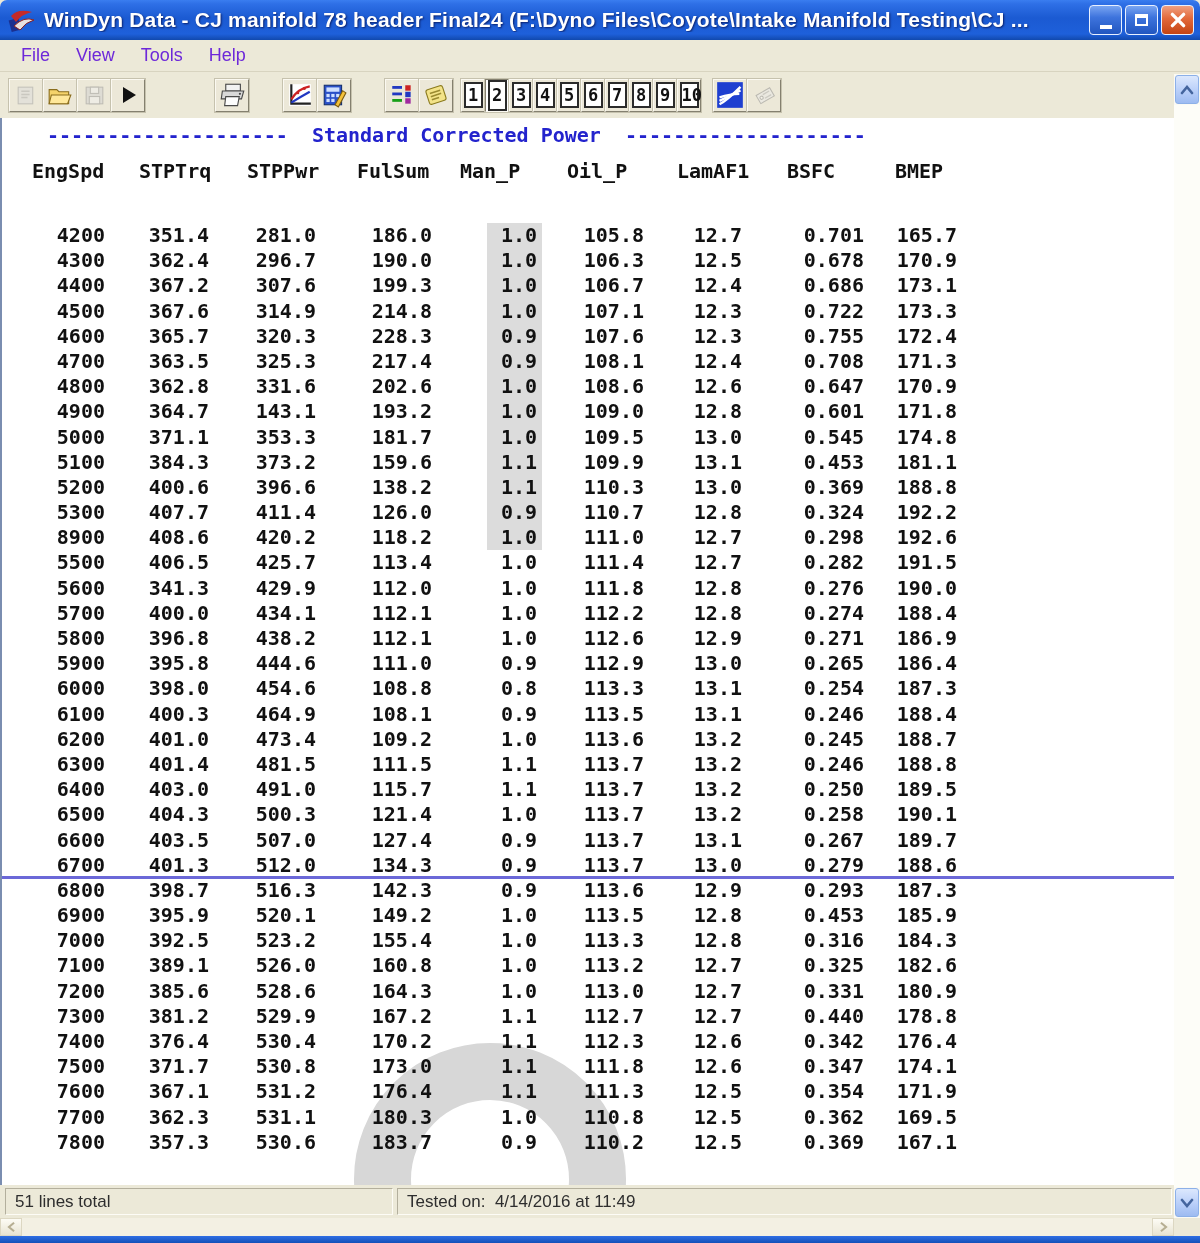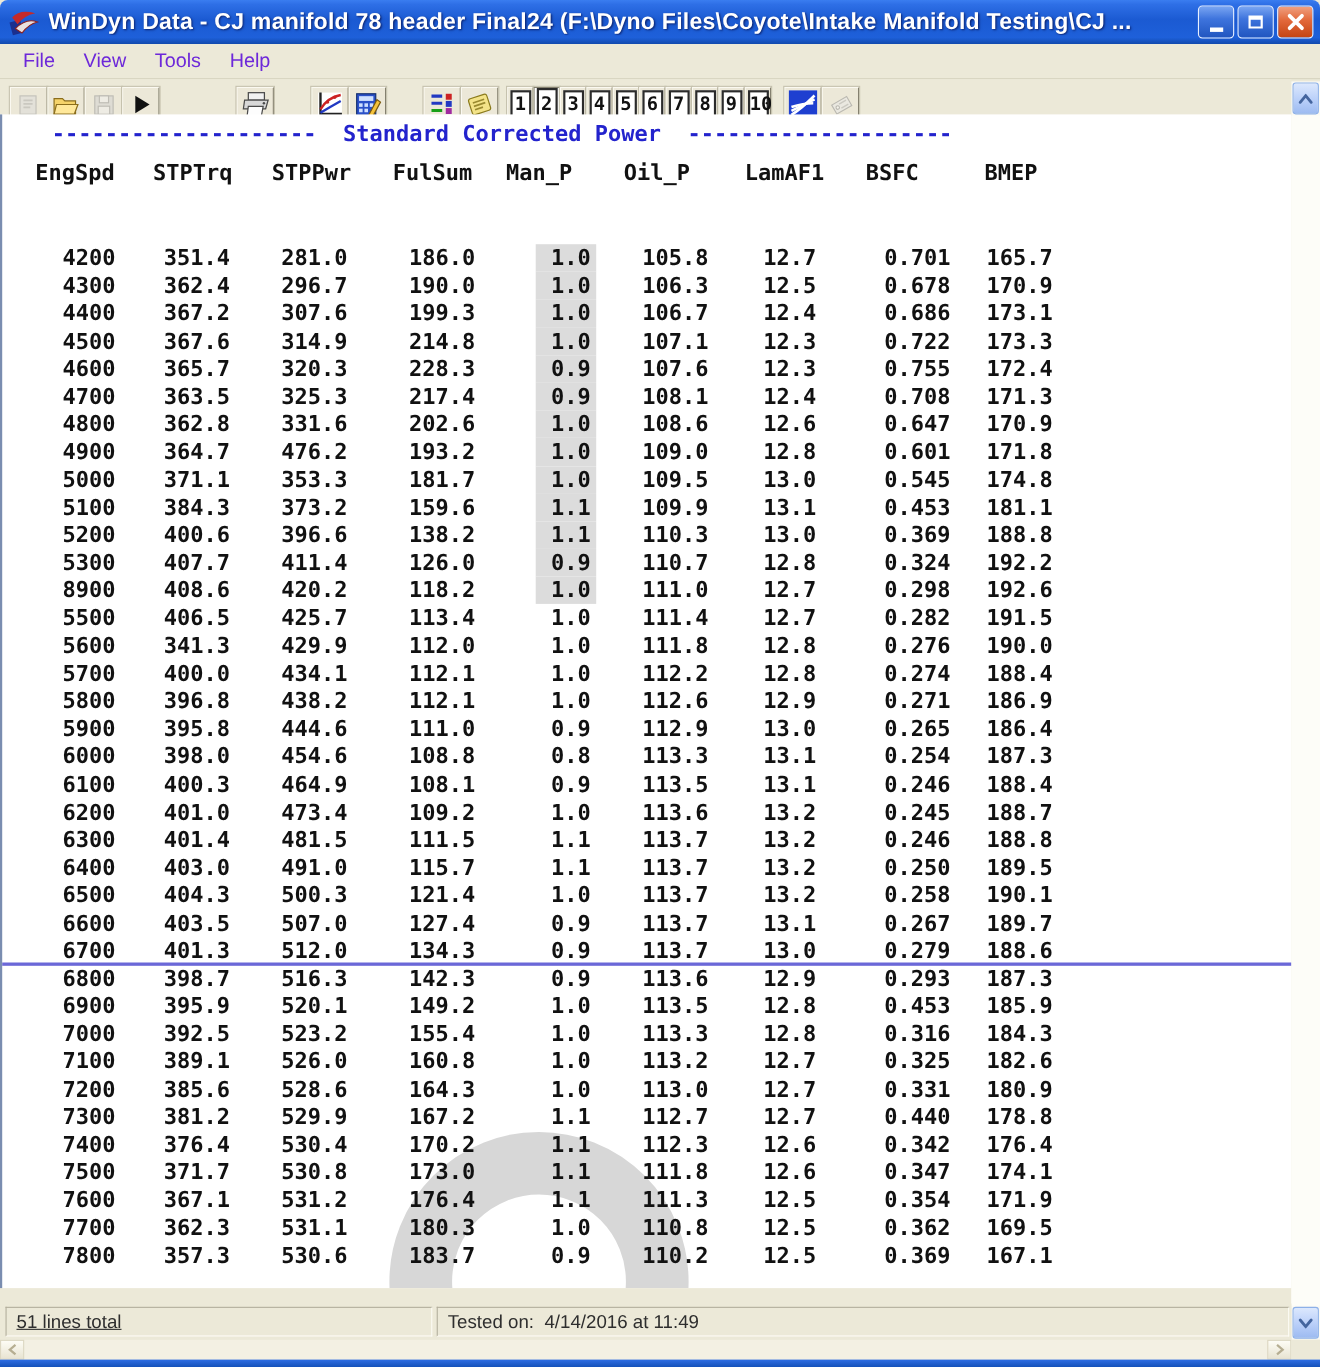--- a/index.html
+++ b/index.html
@@ -41,29 +41,29 @@
   .page-group { display:flex; margin-left:8px; }
   .page-btn { width:24px; height:33px; background:#ece8d8; border:1px solid;
     border-color:#fbf9f1 #84806f #84806f #fbf9f1; outline:1px solid #c6c2ae; cursor:pointer;
     display:flex; align-items:center; justify-content:center; padding:0; }
   .page-box { width:19px; height:26px; background:#fff; border:2px solid #2b2b2b;
     font:bold 17px/22px "DejaVu Sans Mono", monospace; color:#111; text-align:center; }
   .page-btn.active { background:#fff; border-color:#84806f #fbf9f1 #fbf9f1 #84806f; }
   .page-btn.active .page-box { height:31px; line-height:27px; }
 
   
-  .content { position:absolute; left:0; top:104px; width:1174px; height:1067px; background:#fff;
+  .content { position:absolute; left:0; top:118px; width:1174px; height:1067px; background:#fff;
     border-left:2px solid #7a8db0; overflow:hidden;
     font-family:"DejaVu Sans Mono", monospace; font-weight:bold; color:#111; }
   .blue-line { padding:5px 0 0 45px; font-size:20px; line-height:24px; color:#2323cd;
     white-space:pre; position:relative; z-index:2; }
   .hdr { display:grid; grid-template-columns:107px 108px 110px 103px 107px 110px 110px 108px 97px;
     padding-left:30px; font-size:20px; line-height:24px; position:relative; z-index:2; }
   #col-names { margin-top:12px; }
-  .rows { margin-top:53px; position:relative; z-index:1; }
+  .rows { margin-top:40px; position:relative; z-index:1; }
   .row { display:grid; grid-template-columns:107px 108px 110px 103px 107px 110px 110px 108px 97px;
     padding-left:30px; font-size:20px; line-height:25.2px; height:25.2px; }
   .row .cell { text-align:right; white-space:pre; }
   .row .c0{padding-right:34px} .row .c1{padding-right:38px} .row .c2{padding-right:41px}
   .row .c3{padding-right:28px} .row .c4{padding-right:30px} .row .c5{padding-right:33px}
   .row .c6{padding-right:45px} .row .c7{padding-right:31px} .row .c8{padding-right:35px}
   .band { display:inline-block; background:#dcdcdc; padding:0 5px 0 14px; margin-right:-5px; }
   .row-sep { height:0; border-top:3px solid #6b68d8; margin:-1.5px 0 -1.5px -30px;
     width:calc(100% + 30px); }
   .watermark { position:absolute; left:352px; top:925px; width:272px; height:272px;
@@ -76,21 +76,21 @@
     background:linear-gradient(180deg,#dce8fd 0%,#b9cff9 55%,#9dbbf1 100%);
     display:flex; align-items:center; justify-content:center; cursor:pointer; }
   .vtrack { flex:1; background:#fdfdf8; cursor:pointer; }
 
   
   .statusbar { position:absolute; left:0; top:1185px; width:1174px; height:33px; background:#ece9d8;
     display:flex; align-items:stretch; padding:3px 2px 3px 5px; gap:4px; }
   .spanel { border:1px solid; border-color:#b3af9d #fdfcf6 #fdfcf6 #b3af9d;
     display:flex; align-items:center; padding-left:9px; font-size:17px; color:#2e2e2e;
     white-space:pre; }
-  .spanel.p1 { width:388px;text-decoration:underline; } .spanel.p2 { flex:1; }
+  .spanel.p1 { width:388px; } .spanel.p2 { flex:1; }
 
   
   .hscroll { position:absolute; left:0; top:1218px; width:1200px; height:18px; background:#f3f0e3;
     display:flex; }
   .harrow { width:22px; height:18px; display:flex; align-items:center; justify-content:center;
     color:#b6ae92; font-size:15px; font-weight:bold; cursor:pointer;
     background:linear-gradient(180deg,#fdfcf5,#e8e4d2); border:1px solid #dcd7c2; }
   .htrack { flex:1; cursor:pointer; }
   .corner { width:26px; height:18px; background:#ece9d8; }
   .bottom-strip { position:absolute; left:0; top:1236px; width:1200px; height:7px;
@@ -352,21 +352,21 @@
           <span class="cell c3">202.6</span>
           <span class="cell c4"><span class="band">1.0</span></span>
           <span class="cell c5">108.6</span>
           <span class="cell c6">12.6</span>
           <span class="cell c7">0.647</span>
           <span class="cell c8">170.9</span>
         </div>
         <div class="row">
           <span class="cell c0">4900</span>
           <span class="cell c1">364.7</span>
-          <span class="cell c2">476.2</span>
+          <span class="cell c2">143.1</span>
           <span class="cell c3">193.2</span>
           <span class="cell c4"><span class="band">1.0</span></span>
           <span class="cell c5">109.0</span>
           <span class="cell c6">12.8</span>
           <span class="cell c7">0.601</span>
           <span class="cell c8">171.8</span>
         </div>
         <div class="row">
           <span class="cell c0">5000</span>
           <span class="cell c1">371.1</span>

